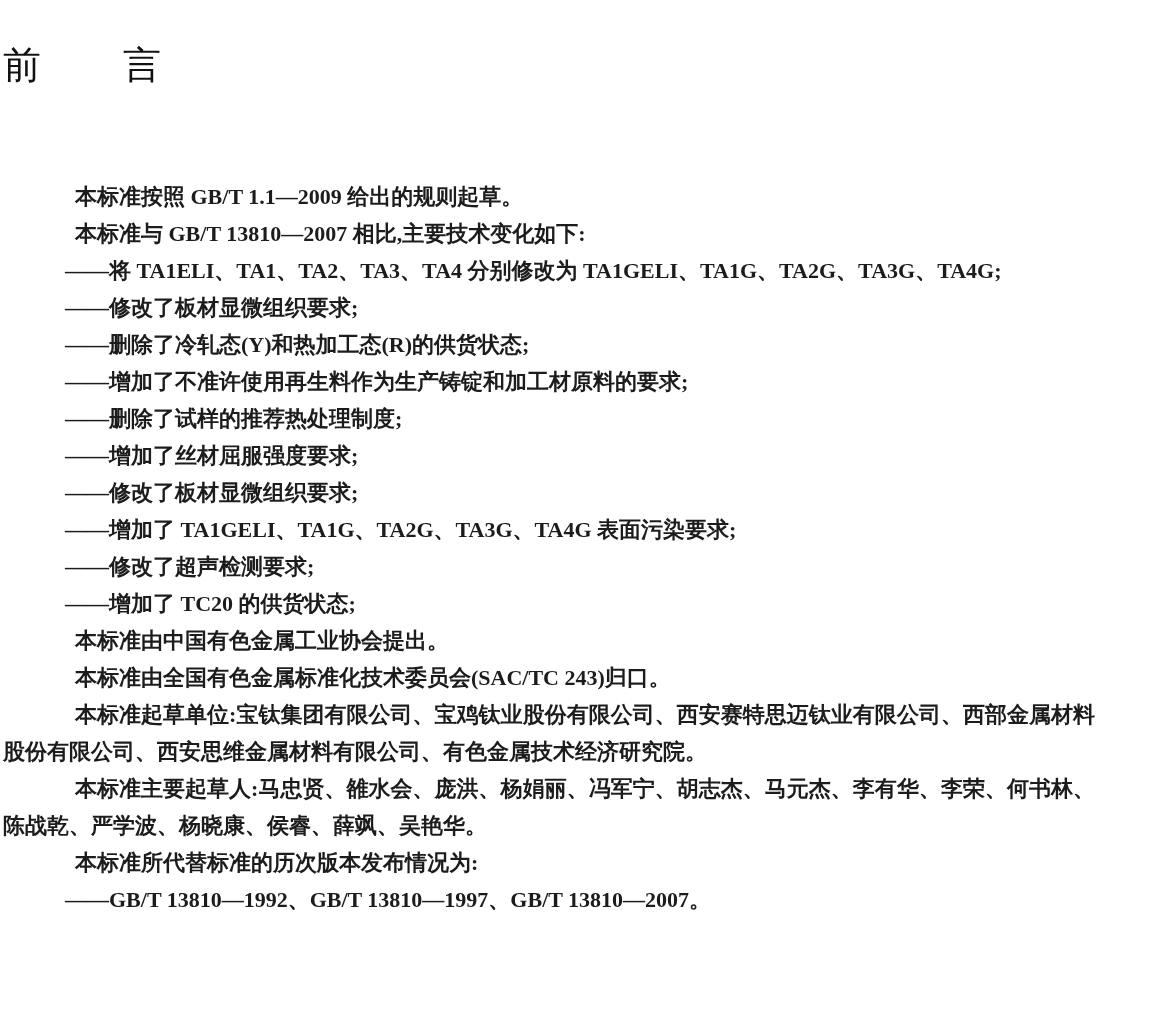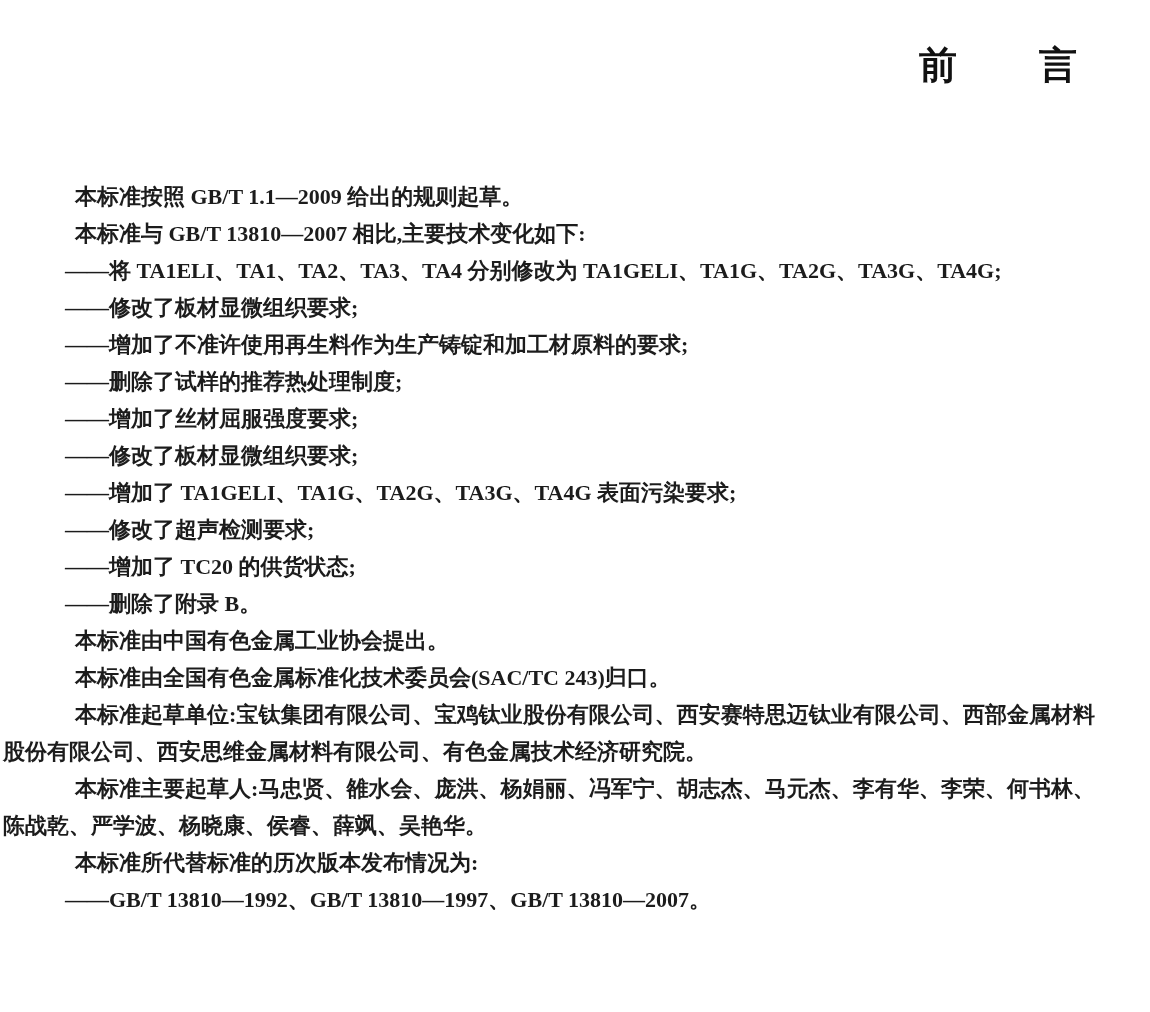--- a/index.html
+++ b/index.html
@@ -11,26 +11,26 @@
     overflow: hidden;
   }
   .page {
     position: relative;
     width: 1092px;
     margin-left: 3px;
     color: #1c1c1c;
     font-family: "Liberation Serif", "DejaVu Serif", serif;
   }
   .doc-title {
-    margin: 16px;
+    margin: 0;
     margin-top: 46px;
-    text-align: right;
+    text-align: left;
     font-size: 38px;
     line-height: 38px;
-    font-weight: 700;
+    font-weight: 400;
     letter-spacing: 2px;
     color: #111111;
   }
   .body-text {
     margin-top: 94px;
   }
   .body-text p {
     margin: 0;
     font-size: 22px;
     line-height: 37px;
@@ -44,28 +44,28 @@
 <body>
 
 <div class="page">
   <h1 class="doc-title">前　　言</h1>
   <main class="body-text">
 
   <p class="indent">本标准按照 GB/T 1.1—2009 给出的规则起草。</p>
       <p class="indent">本标准与 GB/T 13810—2007 相比,主要技术变化如下:</p>
       <p class="dash">——将 TA1ELI、TA1、TA2、TA3、TA4 分别修改为 TA1GELI、TA1G、TA2G、TA3G、TA4G;</p>
       <p class="dash">——修改了板材显微组织要求;</p>
+      <p class="dash">——删除了冷轧态(Y)和热加工态(R)的供货状态;</p>
       <p class="dash">——增加了不准许使用再生料作为生产铸锭和加工材原料的要求;</p>
       <p class="dash">——删除了试样的推荐热处理制度;</p>
       <p class="dash">——增加了丝材屈服强度要求;</p>
       <p class="dash">——修改了板材显微组织要求;</p>
       <p class="dash">——增加了 TA1GELI、TA1G、TA2G、TA3G、TA4G 表面污染要求;</p>
       <p class="dash">——修改了超声检测要求;</p>
       <p class="dash">——增加了 TC20 的供货状态;</p>
-      <p class="dash">——删除了附录 B。</p>
       <p class="indent">本标准由中国有色金属工业协会提出。</p>
       <p class="indent">本标准由全国有色金属标准化技术委员会(SAC/TC 243)归口。</p>
       <p class="indent">本标准起草单位:宝钛集团有限公司、宝鸡钛业股份有限公司、西安赛特思迈钛业有限公司、西部金属材料股份有限公司、西安思维金属材料有限公司、有色金属技术经济研究院。</p>
       <p class="indent">本标准主要起草人:马忠贤、雒水会、庞洪、杨娟丽、冯军宁、胡志杰、马元杰、李有华、李荣、何书林、陈战乾、严学波、杨晓康、侯睿、薛飒、吴艳华。</p>
       <p class="indent">本标准所代替标准的历次版本发布情况为:</p>
       <p class="dash">——GB/T 13810—1992、GB/T 13810—1997、GB/T 13810—2007。</p>
     </main>
 </div>
 
 </body></html>

